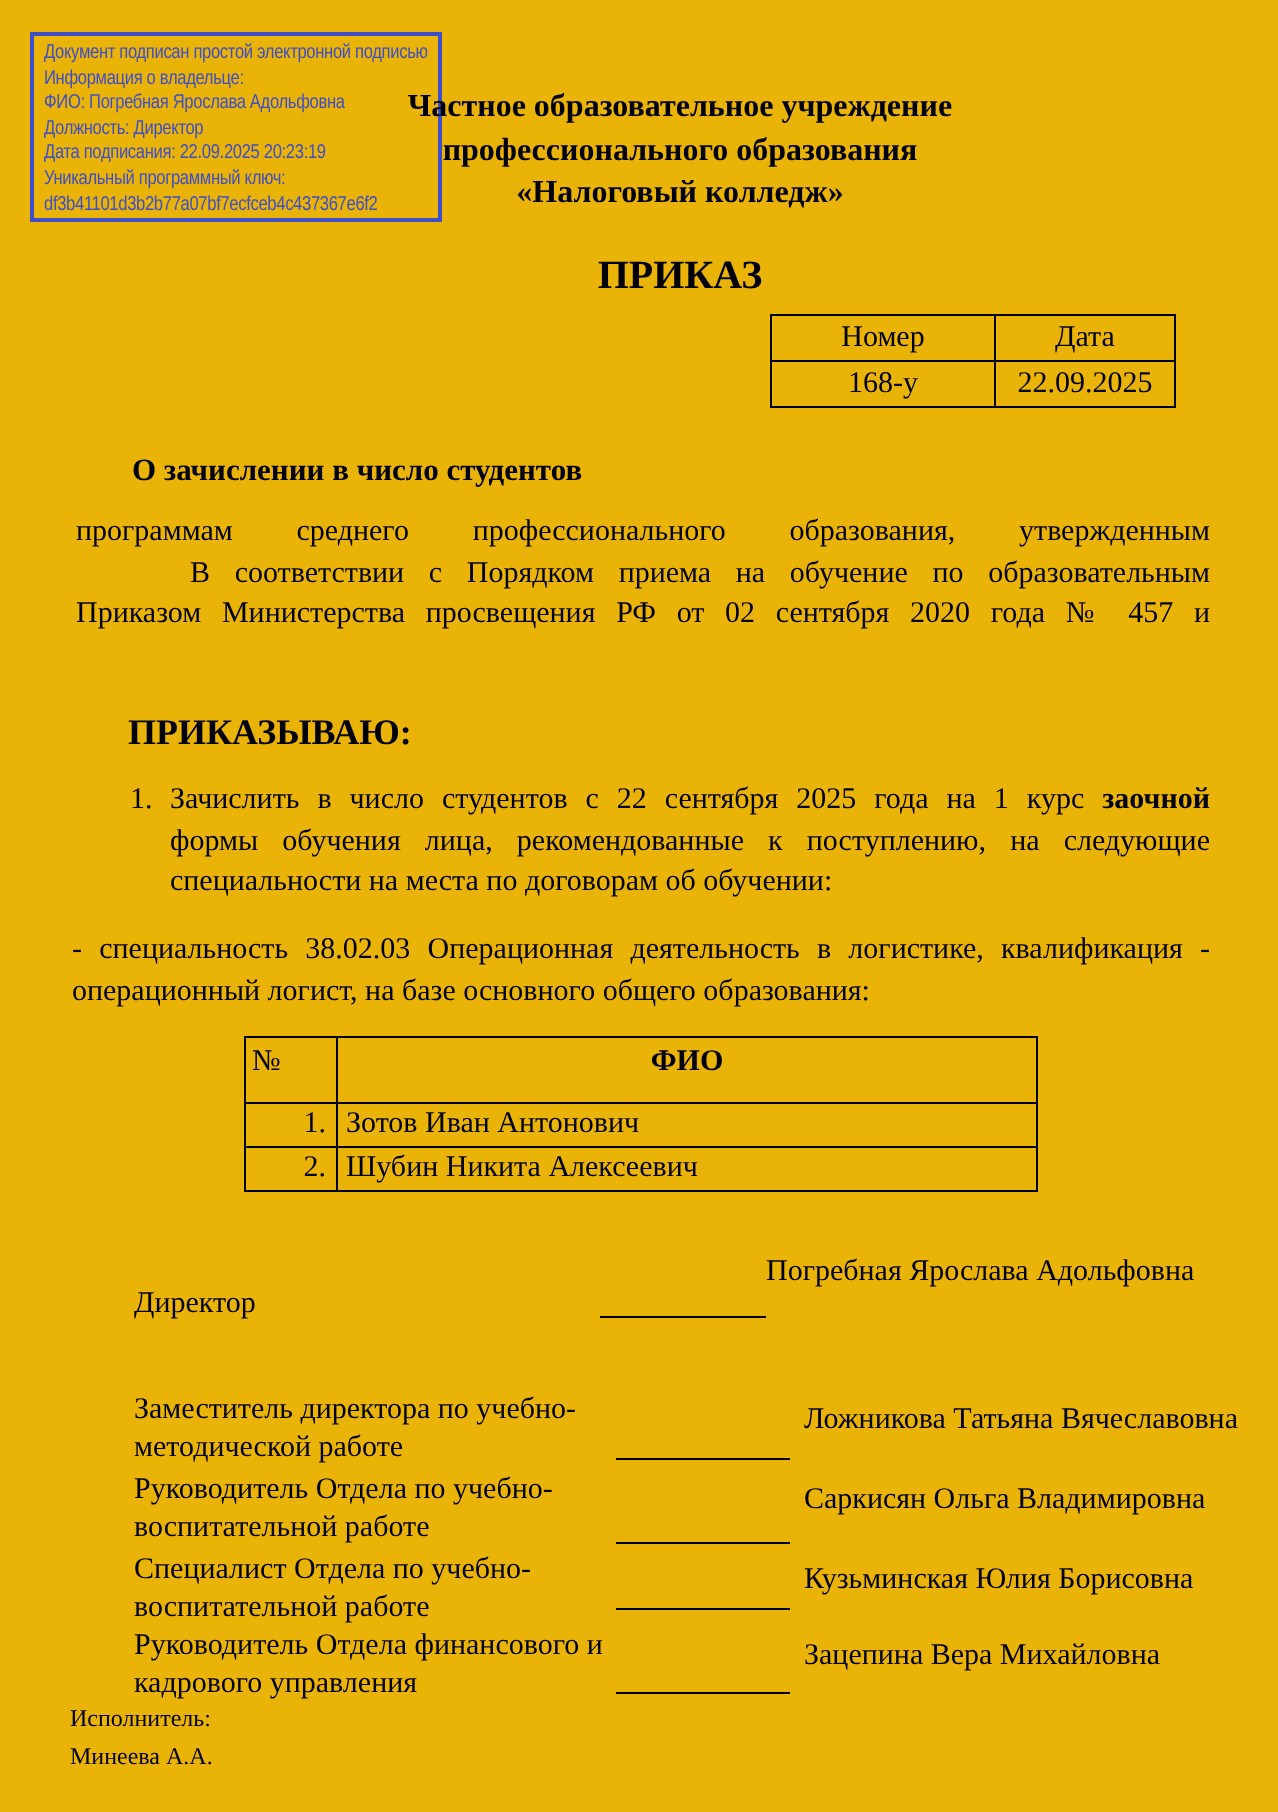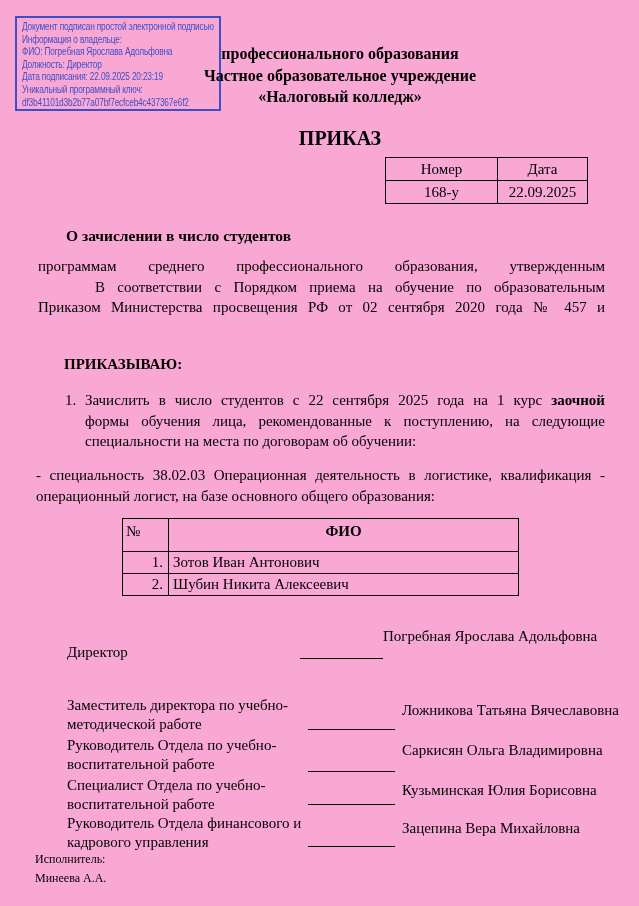--- a/index.html
+++ b/index.html
@@ -1,19 +1,19 @@
 <!DOCTYPE html>
 <html style="--stamp-color: #3e4ec7;"><head>
 <meta charset="utf-8">
 <style>
   html,body { margin:0; padding:0; background:#ffffff; }
   .page {
     position: relative;
     width: 639px; height: 906px;
-    background: #f9a8d4;
+    background: #eab308;
     font-family: "Liberation Serif", "DejaVu Serif", serif;
     color: #000;
     overflow: hidden;
   }
   
   .stamp {
     position: absolute; left: 15px; top: 16px;
     width: 206px; height: 95px;
     box-sizing: border-box;
     border: 2px solid var(--stamp-color, #3e4ec7);
@@ -47,21 +47,21 @@
     position: absolute; left: 66px; top: 227px;
     font-weight: bold; font-size: 15.5px;
   }
   .body-text { font-size: 15px; line-height: 20.6px; }
   .jl { text-align: justify; text-align-last: justify; }
   .ll { text-align: left; }
   .intro { position: absolute; left: 38px; top: 256px; width: 567px; }
   .intro .first { text-indent: 57px; }
   .resolution {
     position: absolute; left: 64px; top: 356px;
-    font-weight: bold; font-size: 15px;
+    font-weight: bold; font-size: 18px;
   }
   .order-item { position: absolute; left: 65px; top: 390px; display: flex; }
   .order-item .num { width: 20px; font-size: 15px; line-height: 20.6px; }
   .order-item .itx { width: 520px; }
   .specialty { position: absolute; left: 36px; top: 465px; width: 569px; }
   .students-table { position: absolute; left: 122px; top: 518px; }
   .students-table th, .students-table td {
     border: 1.5px solid #000; font-size: 15px; padding: 0;
   }
   .students-table th { vertical-align: top; padding-top: 4px; height: 28px; font-weight: normal; }
@@ -87,22 +87,22 @@
     <div class="stamp-line">Документ подписан простой электронной подписью</div>
     <div class="stamp-line">Информация о владельце:</div>
     <div class="stamp-line">ФИО: Погребная Ярослава Адольфовна</div>
     <div class="stamp-line">Должность: Директор</div>
     <div class="stamp-line">Дата подписания: 22.09.2025 20:23:19</div>
     <div class="stamp-line">Уникальный программный ключ:</div>
     <div class="stamp-line">df3b41101d3b2b77a07bf7ecfceb4c437367e6f2</div>
   </div>
 
   <div class="org-header">
+    <div>Частное образовательное учреждение</div>
     <div>профессионального образования</div>
-    <div>Частное образовательное учреждение</div>
     <div>«Налоговый колледж»</div>
   </div>
 
   <div class="doc-type">ПРИКАЗ</div>
 
   <table class="order-table">
     <colgroup>
         <col style="width:112px">
         <col style="width:90px">
       </colgroup>

